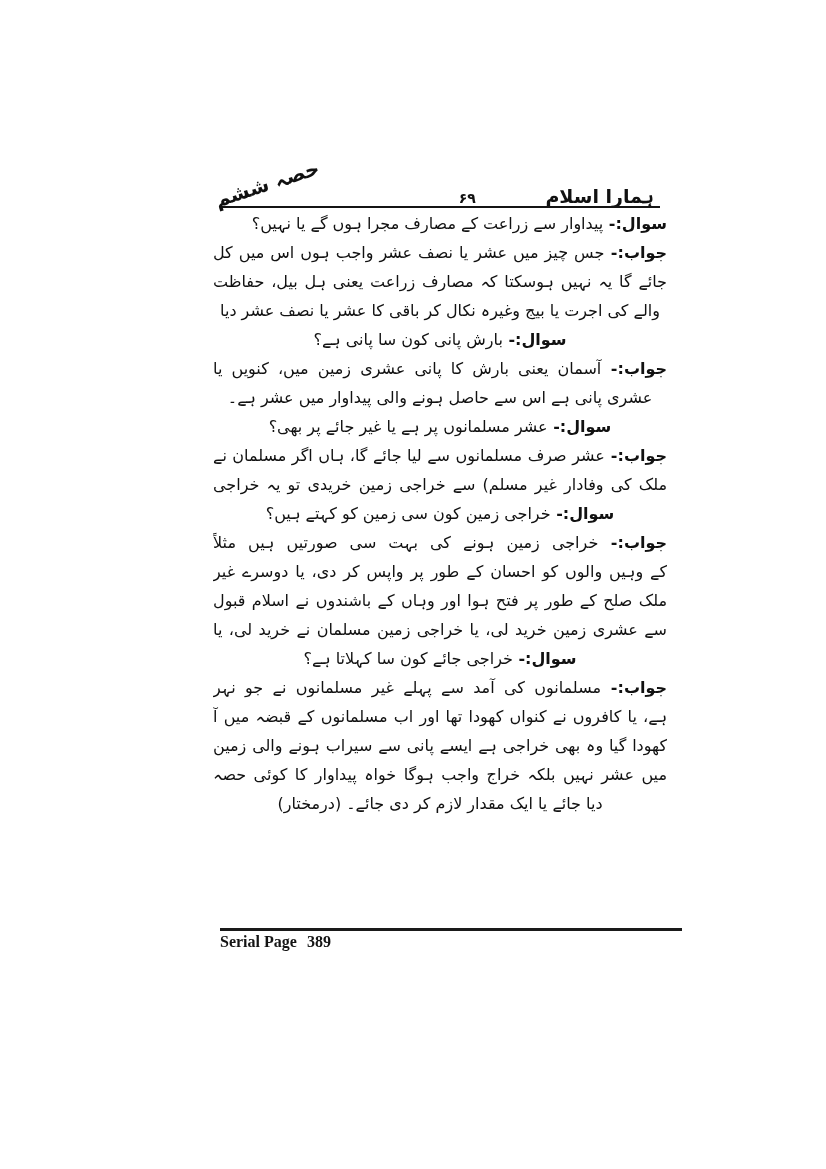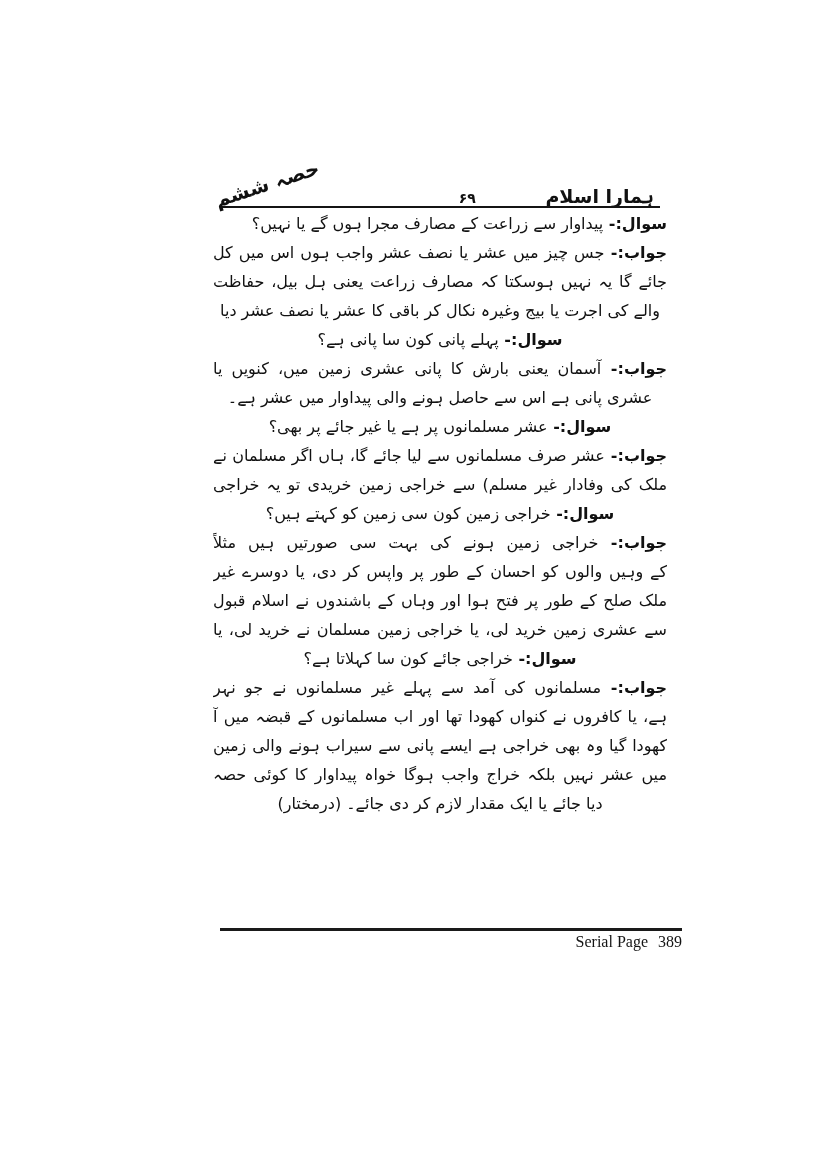--- a/index.html
+++ b/index.html
@@ -72,41 +72,42 @@
     left: 220px; top: 928px;
     width: 462px;
   }
   .footer-rule { border-top: 3px solid #1a1a1a; }
   .footer-serial {
     margin-top: 2px;
     font-family: "Liberation Serif", "DejaVu Serif", serif;
     font-size: 16px;
     color: #141414;
     direction: ltr;
-    text-align: right;
+    text-align: left;
+    font-weight: bold;
   }
   .footer-serial .num { margin-left: 10px; }
 </style>
 </head>
 <body>
 
 <div class="page-block">
   <div class="header">
     <span class="header-section">حصہ ششم</span>
     <span class="header-pagenum">۶۹</span>
     <span class="header-title">ہمارا اسلام</span>
     <div class="header-rule"></div>
   </div>
 
   <div class="body-lines">
       <div class="line right"><span class="lead">سوال:- </span><span>پیداوار سے زراعت کے مصارف مجرا ہوں گے یا نہیں؟</span></div>
       <div class="line justify"><span class="lead">جواب:- </span><span>جس چیز میں عشر یا نصف عشر واجب ہوں اس میں کل پیداوار کا عشر لیا</span></div>
       <div class="line justify"><span>جائے گا یہ نہیں ہوسکتا کہ مصارف زراعت یعنی ہل بیل، حفاظت کرنے والے اور کام کرنے</span></div>
       <div class="line center"><span>والے کی اجرت یا بیج وغیرہ نکال کر باقی کا عشر یا نصف عشر دیا جائے۔ (ردالمحتار)</span></div>
-      <div class="line center"><span class="lead">سوال:- </span><span>پہلے پانی کون سا پانی ہے؟</span></div>
+      <div class="line center"><span class="lead">سوال:- </span><span>بارش پانی کون سا پانی ہے؟</span></div>
       <div class="line justify"><span class="lead">جواب:- </span><span>آسمان یعنی بارش کا پانی عشری زمین میں، کنویں یا چشمے اور دریا کا پانی</span></div>
       <div class="line center"><span>عشری پانی ہے اس سے حاصل ہونے والی پیداوار میں عشر ہے۔</span></div>
       <div class="line center"><span class="lead">سوال:- </span><span>عشر مسلمانوں پر ہے یا غیر جائے پر بھی؟</span></div>
       <div class="line justify"><span class="lead">جواب:- </span><span>عشر صرف مسلمانوں سے لیا جائے گا، ہاں اگر مسلمان نے ذمی (اسلامی</span></div>
       <div class="line justify"><span>ملک کی وفادار غیر مسلم) سے خراجی زمین خریدی تو یہ خراجی ہی رہے گی اس مسلمان سے اس</span></div>
       <div class="line center"><span class="lead">سوال:- </span><span>خراجی زمین کون سی زمین کو کہتے ہیں؟</span></div>
       <div class="line justify"><span class="lead">جواب:- </span><span>خراجی زمین ہونے کی بہت سی صورتیں ہیں مثلاً مسلمانوں نے فتح کر</span></div>
       <div class="line justify"><span>کے وہیں والوں کو احسان کے طور پر واپس کر دی، یا دوسرے غیر مسلمانوں کو دے دی، یا وہ</span></div>
       <div class="line justify"><span>ملک صلح کے طور پر فتح ہوا اور وہاں کے باشندوں نے اسلام قبول نہ کیا، یا ذمی نے مسلمان</span></div>
       <div class="line justify"><span>سے عشری زمین خرید لی، یا خراجی زمین مسلمان نے خرید لی، یا اسے خراجی پانی سے سیراب کیا</span></div>

